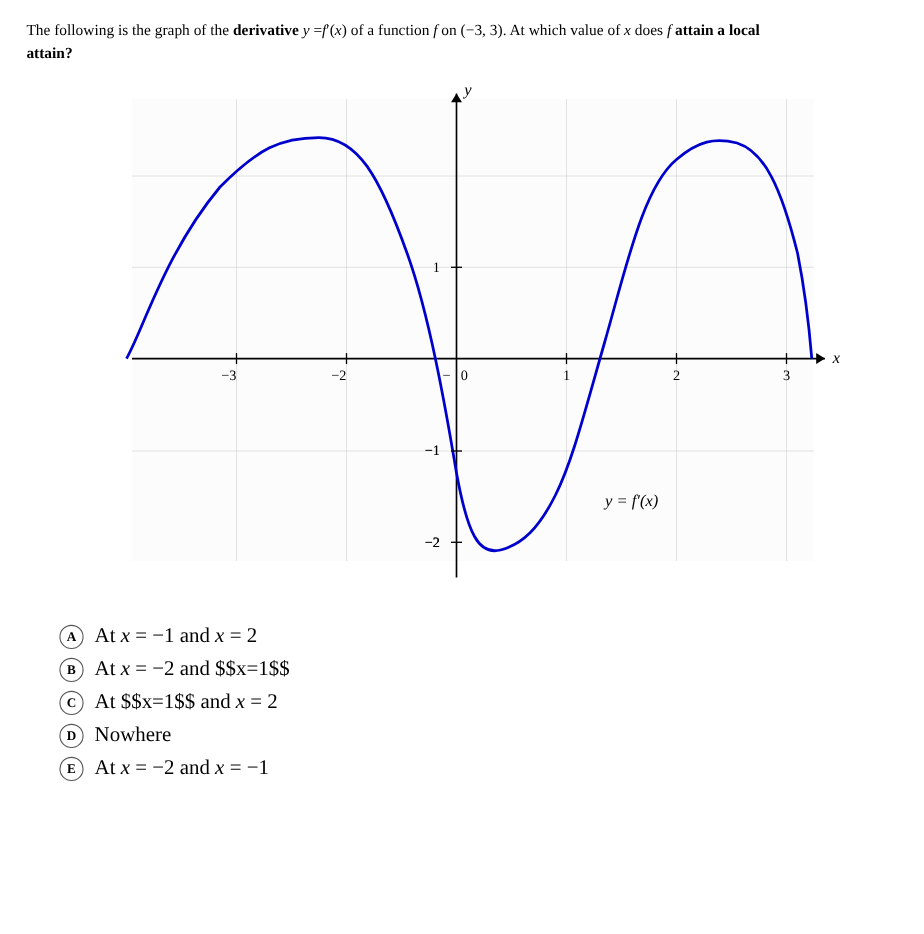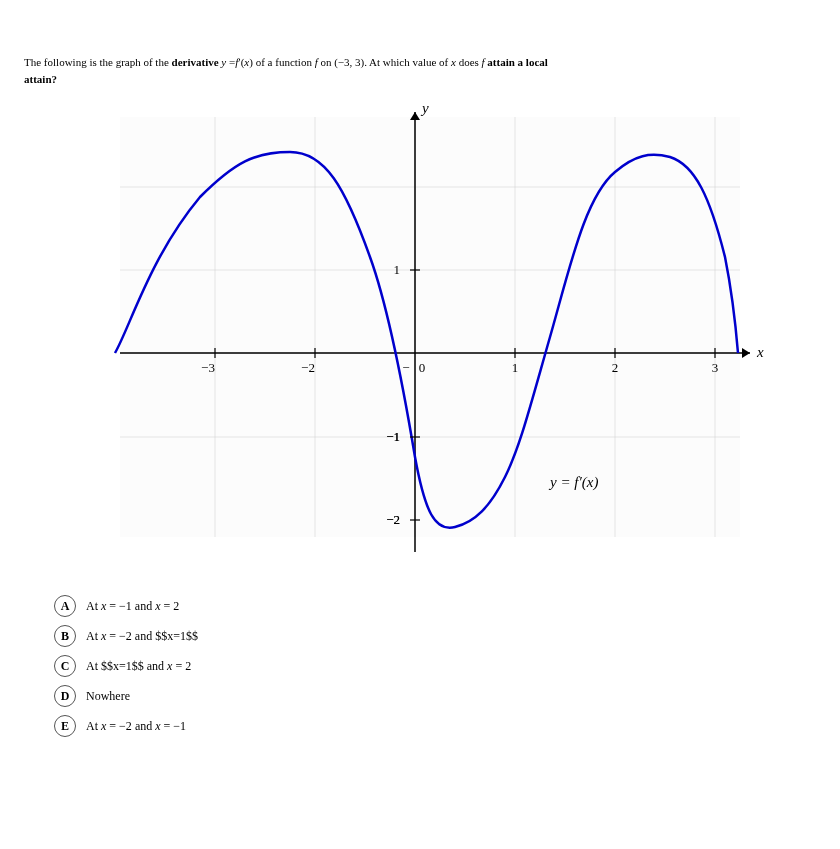--- a/index.html
+++ b/index.html
@@ -9,25 +9,24 @@
       background: #fff;
       font-family: 'Times New Roman', Times, serif;
       font-size: 14px;
       color: #000;
       overflow: hidden;
     }
     .page {
       padding: 18px 24px 16px 24px;
     }
     .question-text {
-      font-size: 11px;
+      font-size: 14px;
       line-height: 1.5;
       margin-bottom: 10px;
       max-width: 820px;
-      margin-top: 36px;
     }
     .question-text b { font-weight: bold; }
     .graph-container {
       position: relative;
       width: 720px;
       height: 480px;
       margin: 0 auto 18px auto;
     }
     .graph-container svg {
       width: 100%;
@@ -53,21 +52,21 @@
       border: 1.5px solid #555;
       display: flex;
       align-items: center;
       justify-content: center;
       font-size: 12px;
       font-weight: bold;
       flex-shrink: 0;
       background: #fff;
     }
     .option-text {
-      font-size: 12px;
+      font-size: 19px;
     }
   </style>
 </head>
 <body>
 
 <div class="page">
 
   <div class="question-text">
     The following is the graph of the <b>derivative</b> <span><i>y</i> =<i>f</i>′(<i>x</i>)</span> of a function <i>f</i> on (−3, 3). At which value of <i>x</i> does <i>f</i> <b>attain a local</b><br><b>attain?</b>
   </div>

